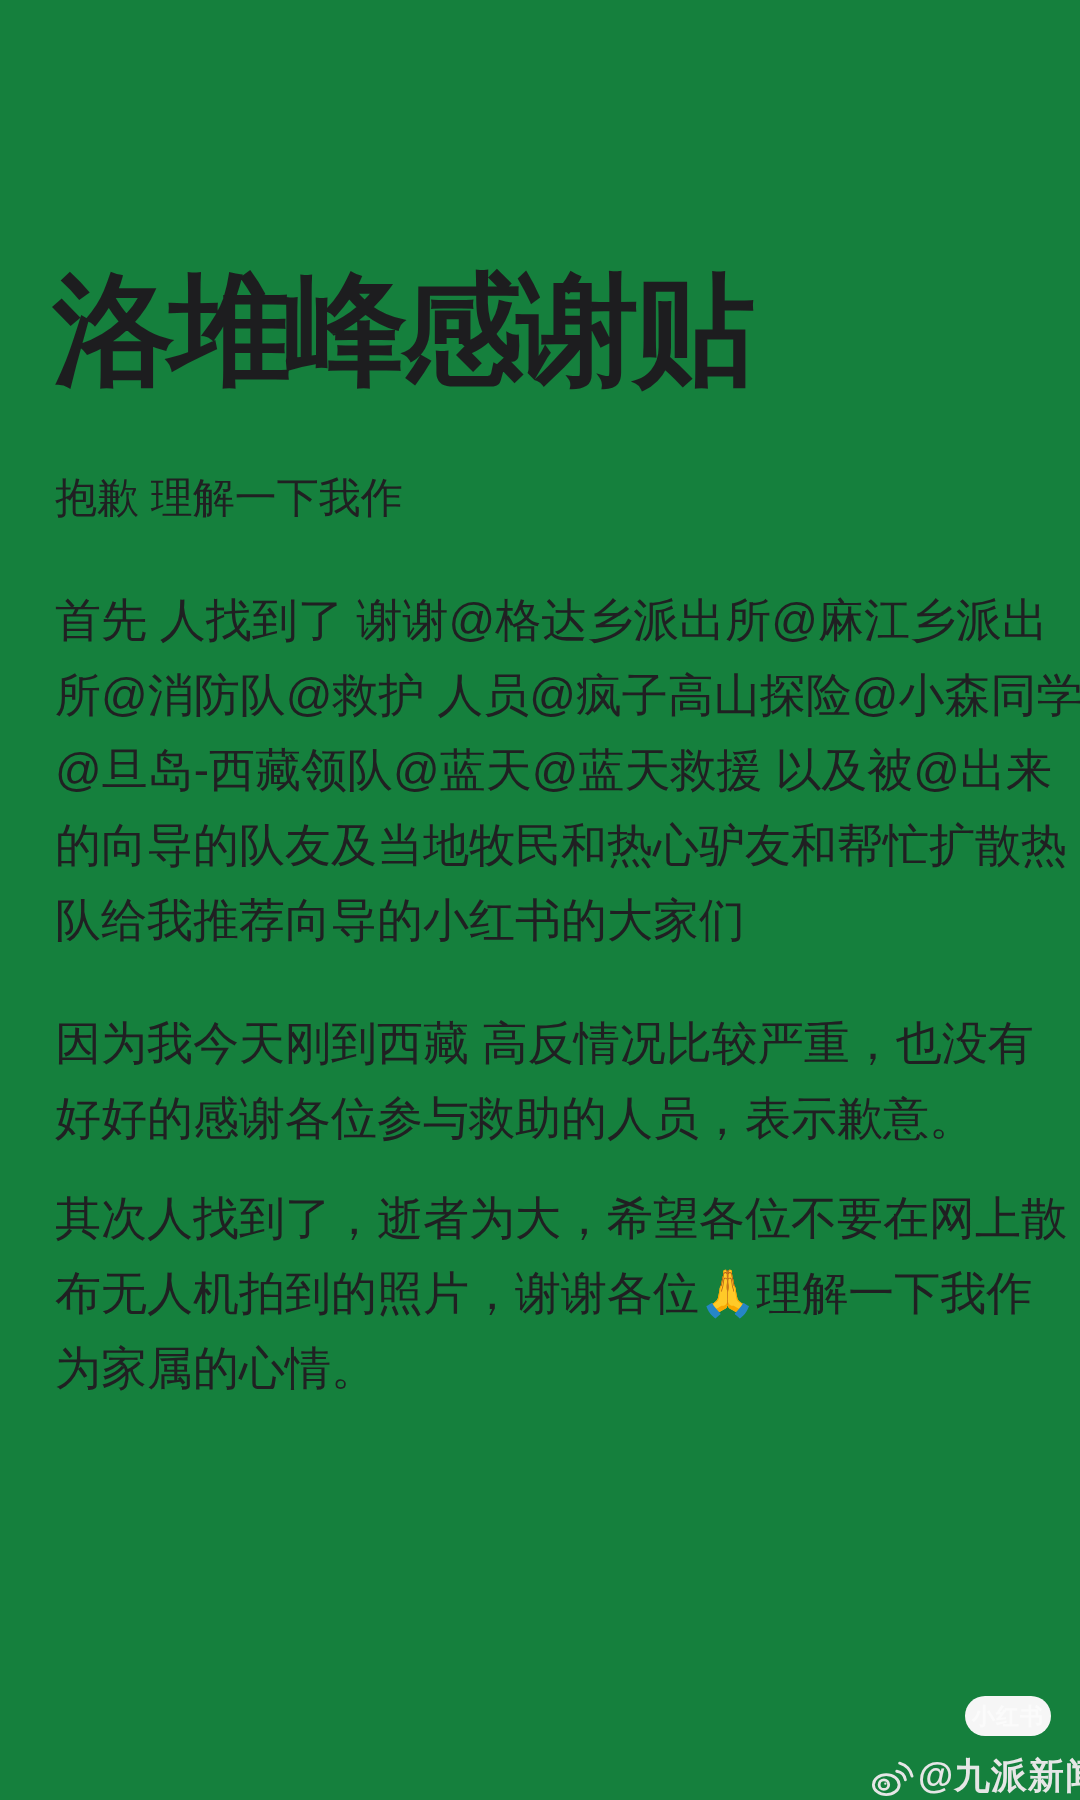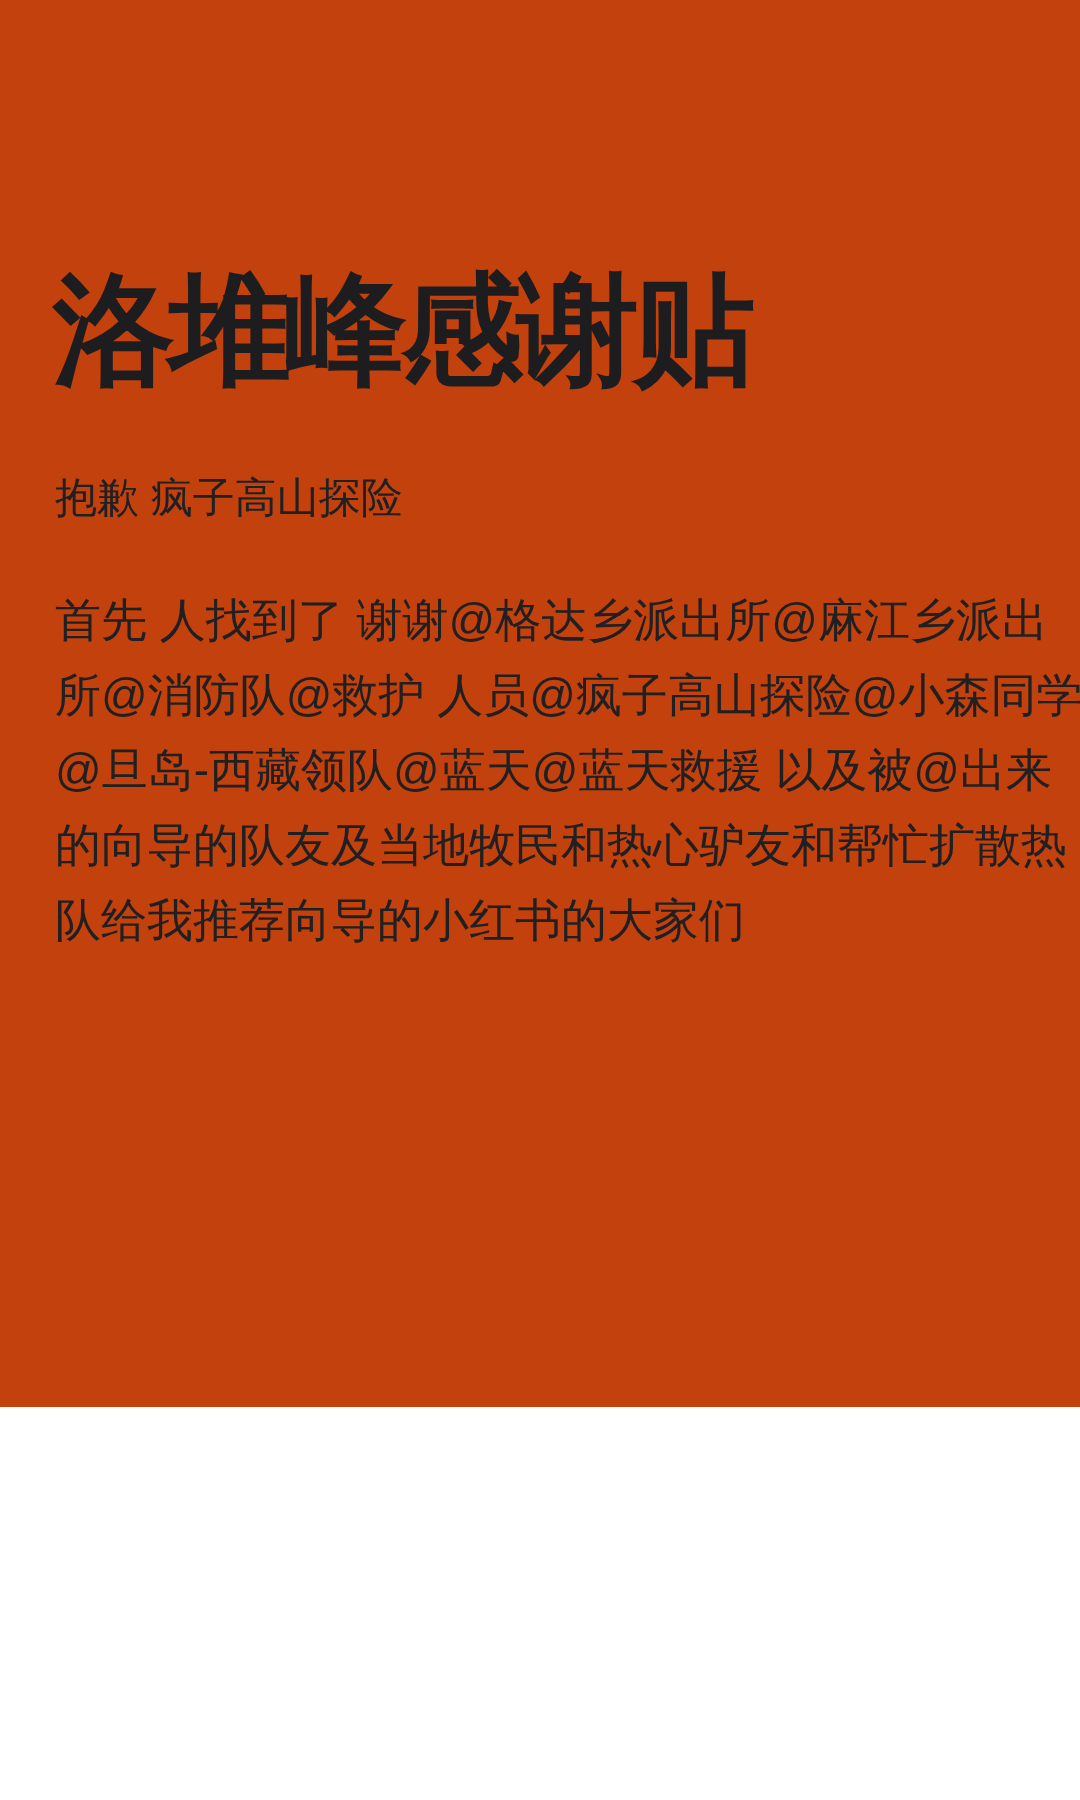--- a/index.html
+++ b/index.html
@@ -3,22 +3,22 @@
 <meta charset="utf-8">
 <style>
   html, body {
     margin: 0;
     padding: 0;
     background: #ffffff;
   }
   .page {
     position: relative;
     width: 1080px;
-    height: 1407px;
-    background: #c2410c;
+    height: 1800px;
+    background: #15803d;
     overflow: hidden;
     font-family: "Liberation Sans", "DejaVu Sans", sans-serif;
   }
   .title {
     position: absolute;
     left: 53px;
     top: 268px;
     margin: 0;
     font-size: 122px;
     line-height: 124px;
@@ -102,29 +102,34 @@
     white-space: pre;
   }
 </style>
 </head>
 <body>
 
 <div class="page">
 
   <h1 class="title">洛堆峰感谢贴</h1>
 
-  <div class="subtitle">抱歉 疯子高山探险</div>
+  <div class="subtitle">抱歉 理解一下我作</div>
 
   <p class="para para-1">首先 人找到了 谢谢@格达乡派出所@麻江乡派出
 所@消防队@救护 人员@疯子高山探险@小森同学
 @旦岛-西藏领队@蓝天@蓝天救援 以及被@出来
 的向导的队友及当地牧民和热心驴友和帮忙扩散热
 队给我推荐向导的小红书的大家们</p>
 
+  <p class="para para-2">因为我今天刚到西藏 高反情况比较严重，也没有
+好好的感谢各位参与救助的人员，表示歉意。</p>
 
+  <p class="para para-3">其次人找到了，逝者为大，希望各位不要在网上散
+布无人机拍到的照片，谢谢各位🙏理解一下我作
+为家属的心情。</p>
 
 
   <div class="xhs-badge">
     <span>小红书</span>
   </div>
 
 
   <div class="weibo-mark">
     <svg width="44" height="42" viewBox="0 0 46 44" fill="none" stroke="#e6e6e6" stroke-width="3" stroke-linecap="round">
       <ellipse cx="17" cy="30" rx="13.5" ry="10.5"></ellipse>

